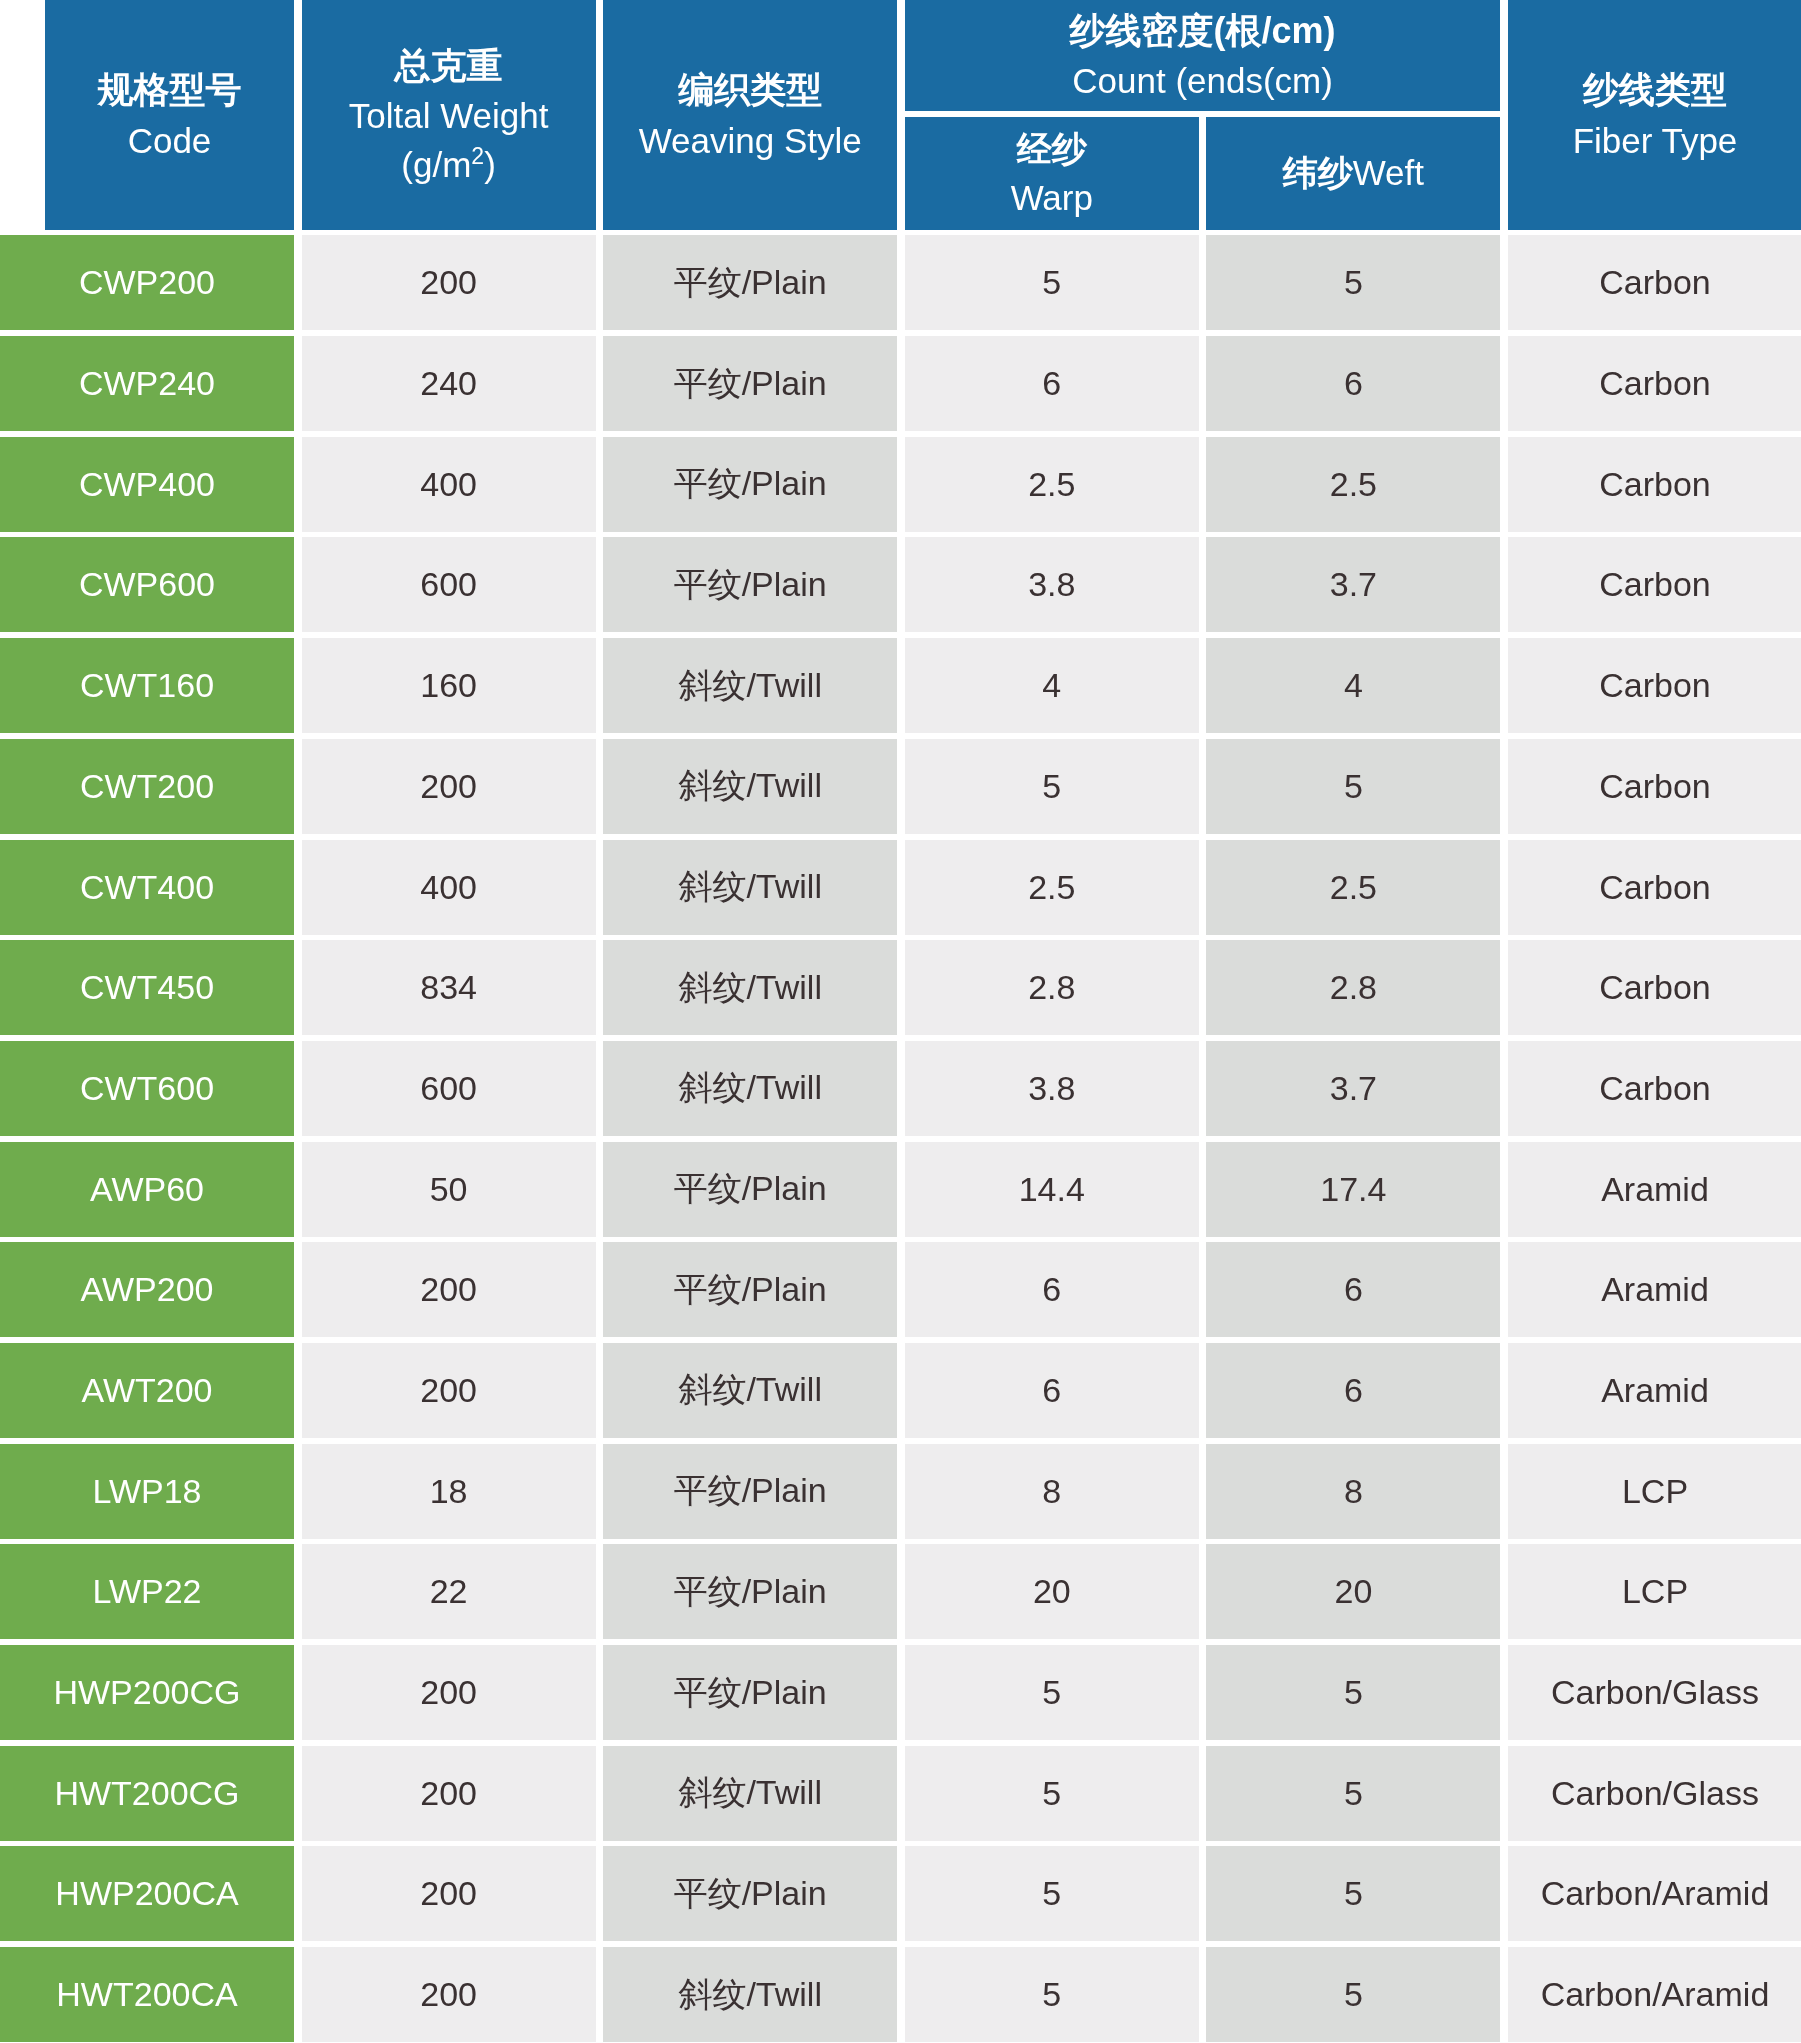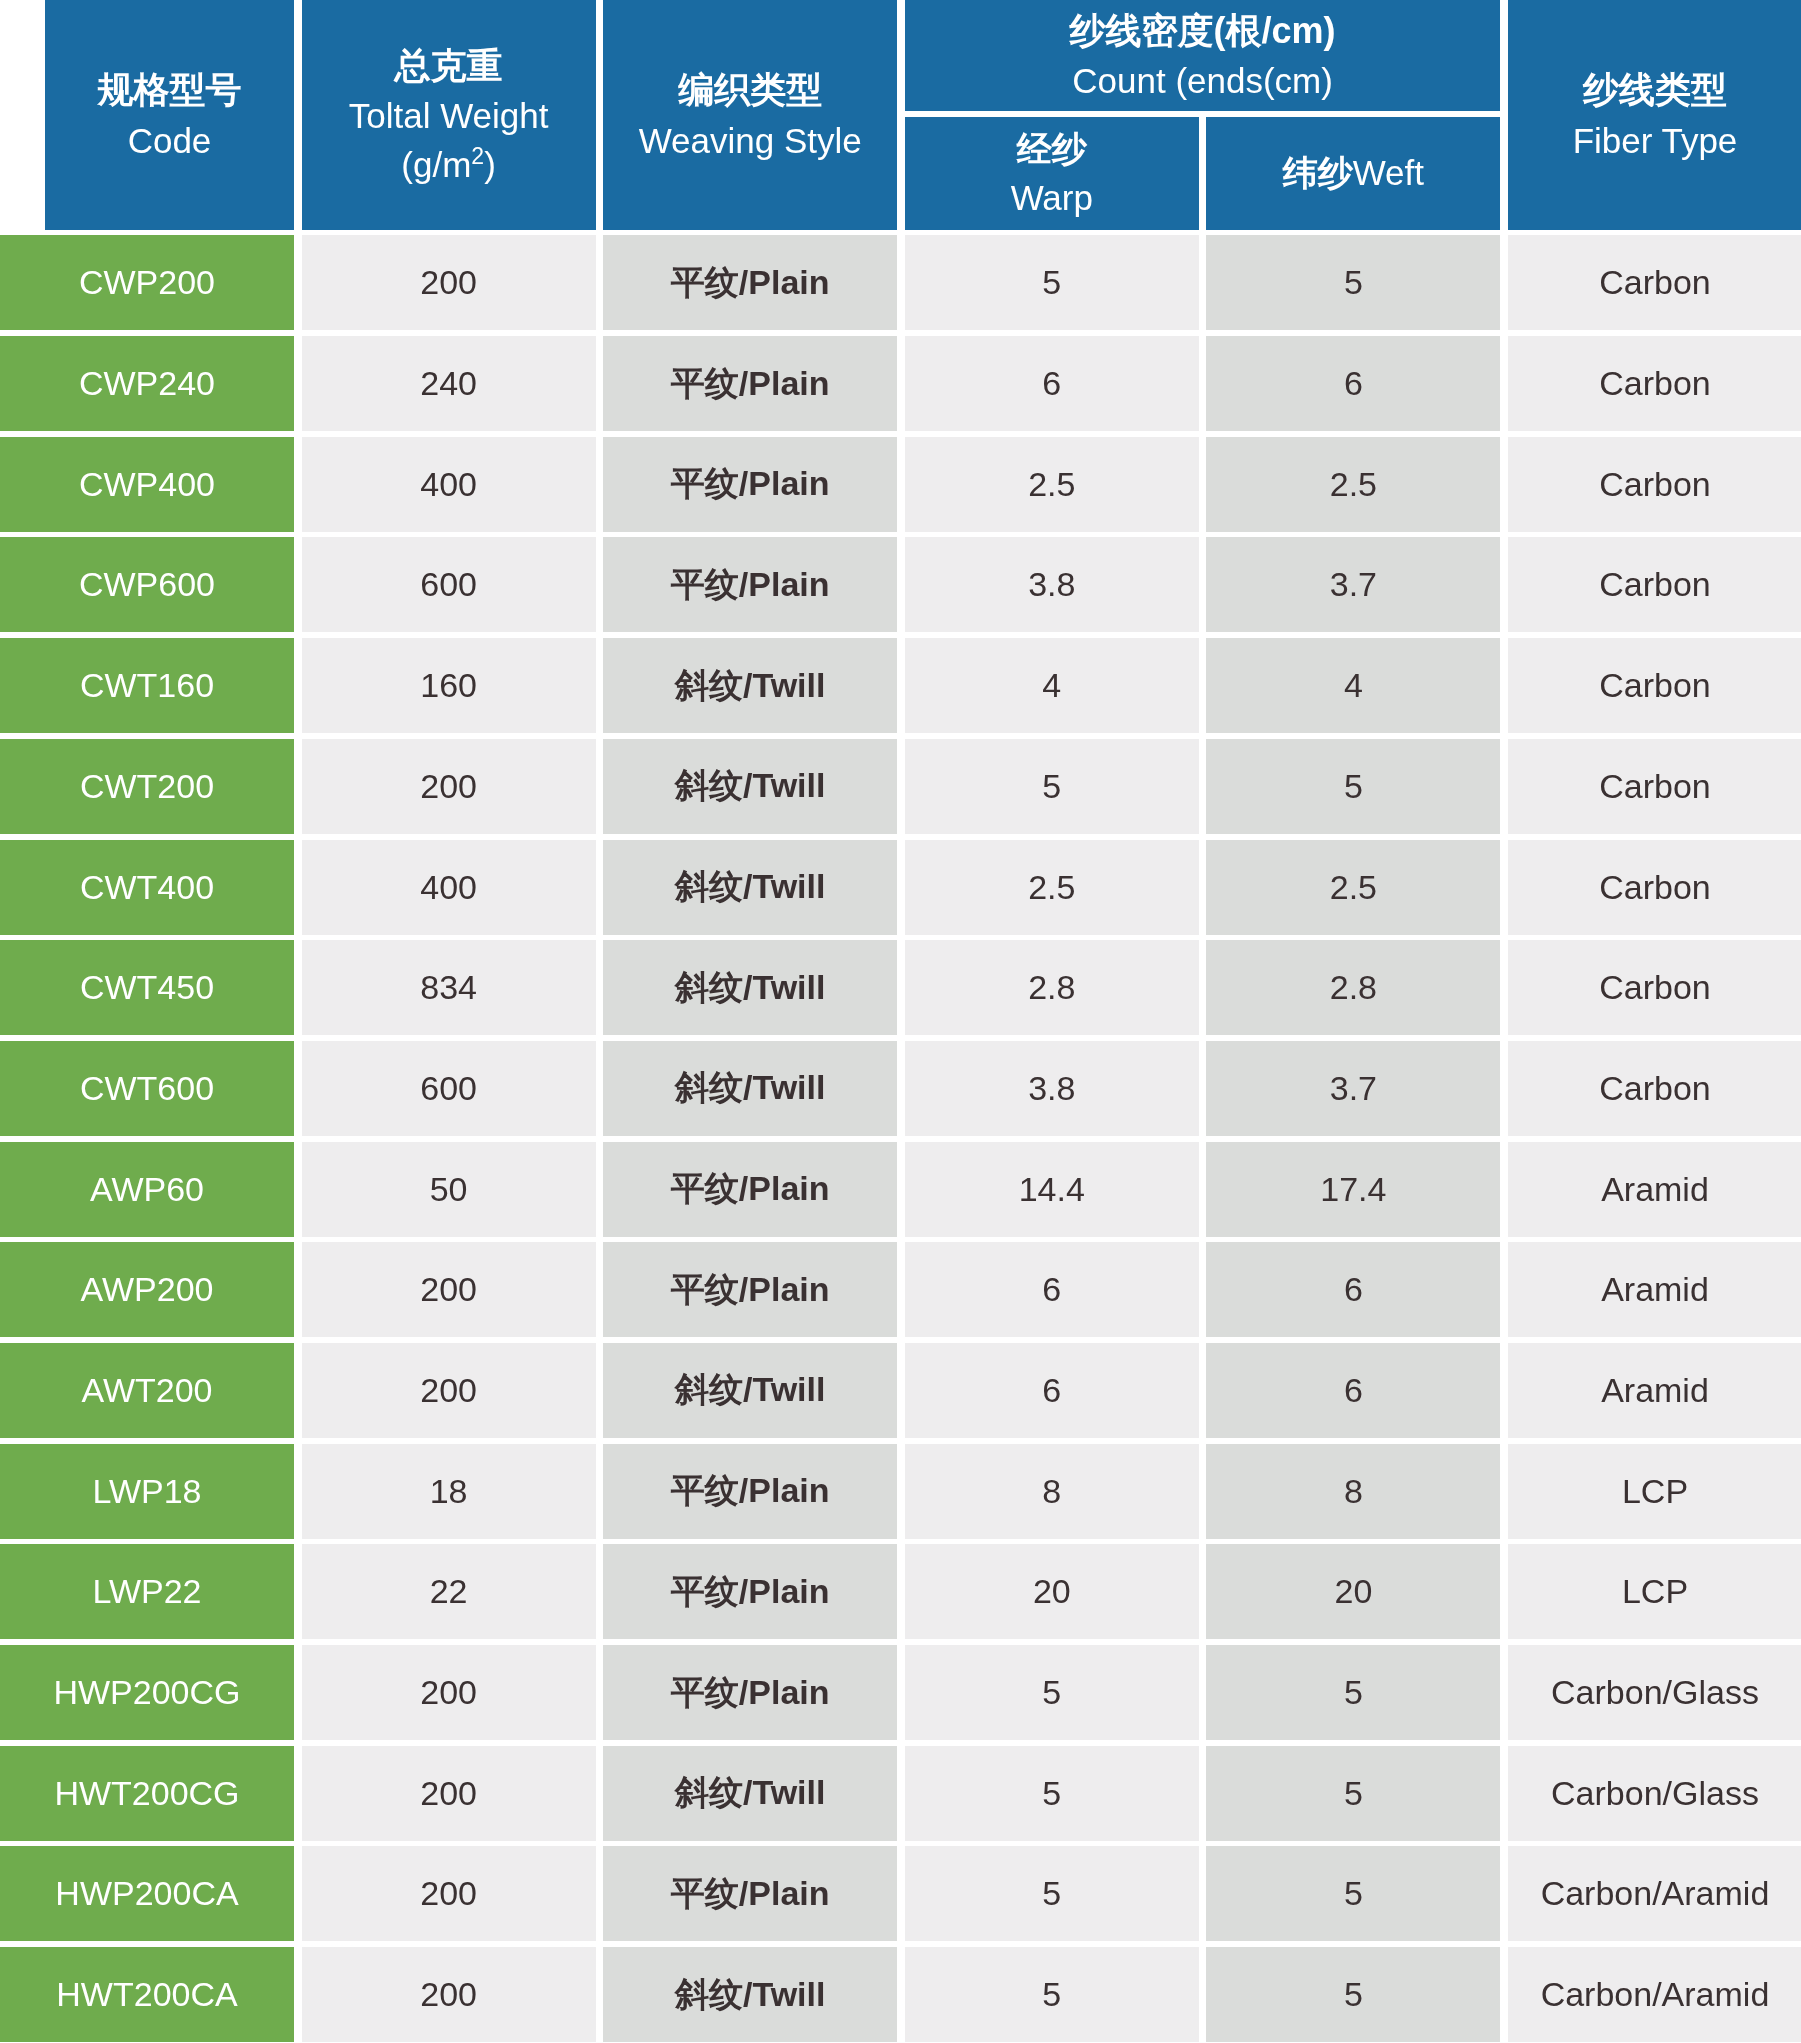--- a/index.html
+++ b/index.html
@@ -49,21 +49,21 @@
   .th-warp .en,.th-weft .en{font-size:35px;}
   
   .row{display:contents;}
   .cell{
     display:flex;align-items:center;justify-content:center;
     font-size:34px;color:var(--ink);
     text-align:center;
   }
   .cell-code{background:var(--green);color:var(--white);}
   .cell-weight{background:var(--light);}
-  .cell-weaving{background:var(--dark);font-weight:bold;}
+  .cell-weaving{background:var(--dark);}
   .cell-warp{background:var(--light);}
   .cell-weft{background:var(--dark);}
   .cell-fiber{background:var(--light);}
 </style>
 </head>
 <body>
 
 <div class="grid" id="grid">
 
   <div class="th th-code">

